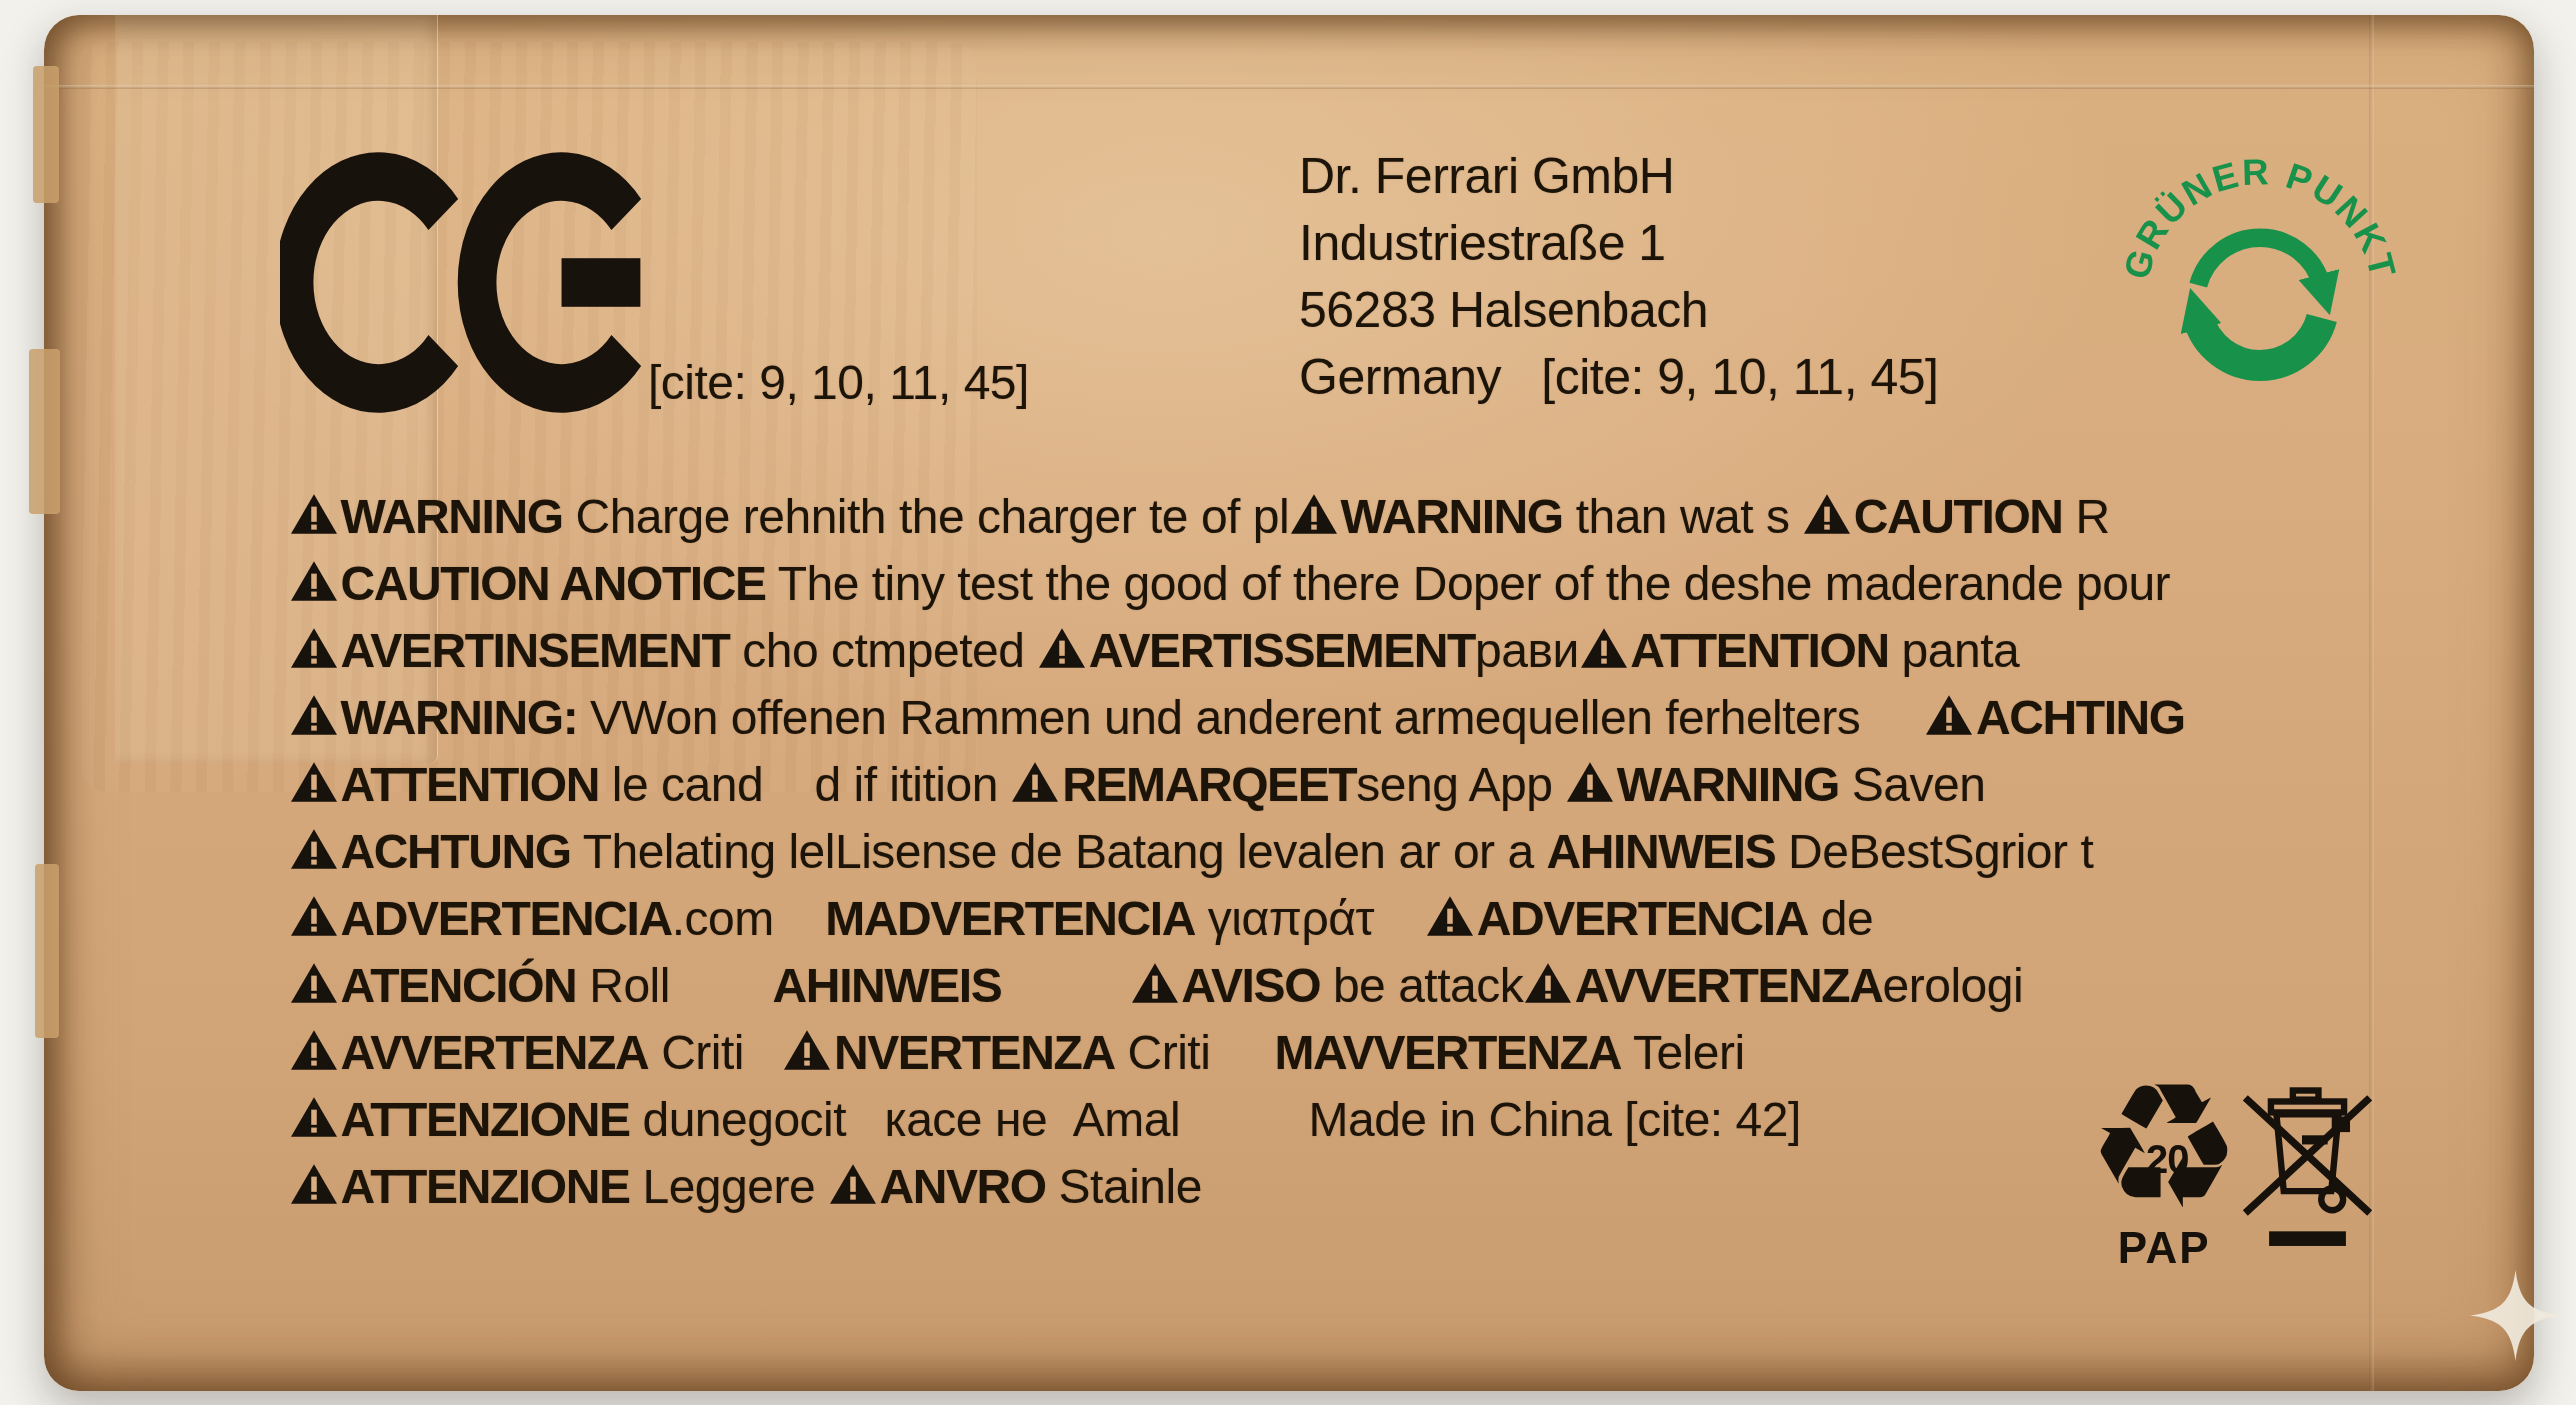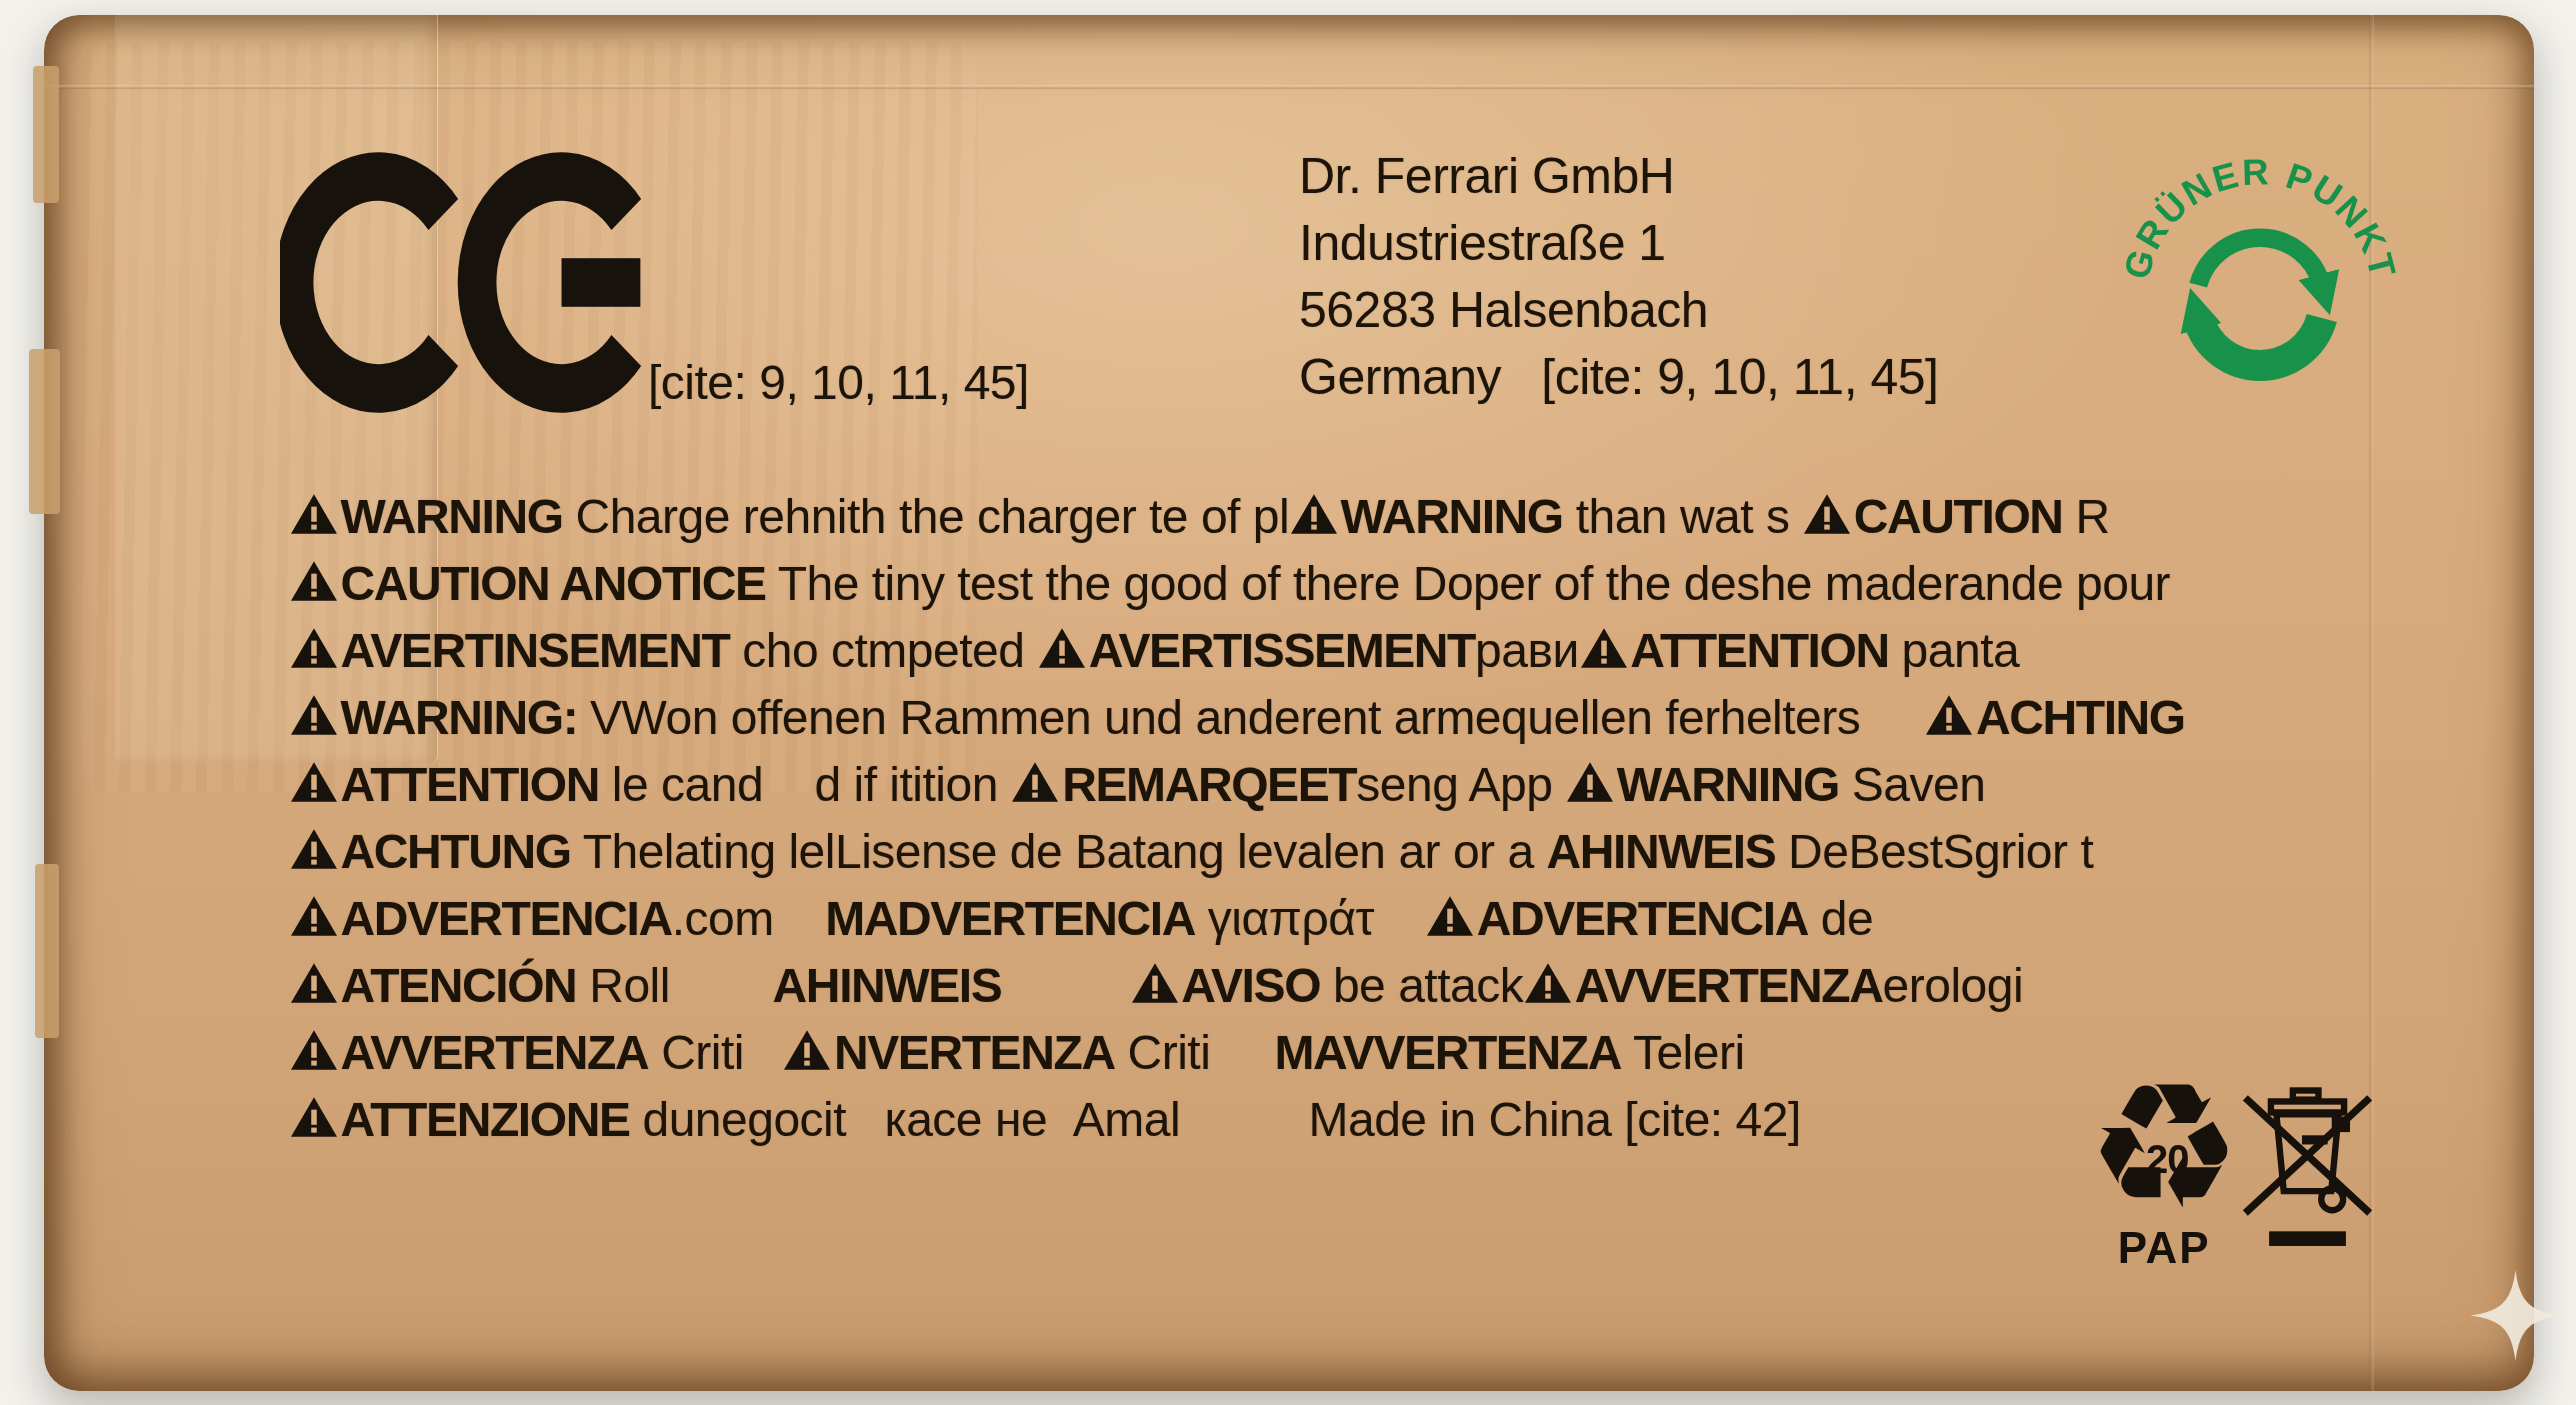--- a/index.html
+++ b/index.html
@@ -196,20 +196,29 @@
           </svg></span><span class="wb">AVVERTENZA</span><span class="wr"> Criti   </span><span class="tri"><svg viewBox="0 0 100 86">
             <polygon points="50,0 100,86 0,86" fill="#18120c"></polygon>
             <rect x="44" y="27" width="12" height="33" fill="#d9ad80"></rect>
             <rect x="44" y="66" width="12" height="11" fill="#d9ad80"></rect>
           </svg></span><span class="wb">NVERTENZA</span><span class="wr"> Criti     </span><span class="wb">MAVVERTENZA</span><span class="wr"> Teleri</span></div>
       <div class="warning-line"><span class="tri"><svg viewBox="0 0 100 86">
             <polygon points="50,0 100,86 0,86" fill="#18120c"></polygon>
             <rect x="44" y="27" width="12" height="33" fill="#d9ad80"></rect>
             <rect x="44" y="66" width="12" height="11" fill="#d9ad80"></rect>
           </svg></span><span class="wb">ATTENZIONE</span><span class="wr"> dunegocit   касе не  Amal          Made in China [cite: 42]</span></div>
+      <div class="warning-line"><span class="tri"><svg viewBox="0 0 100 86">
+            <polygon points="50,0 100,86 0,86" fill="#18120c"></polygon>
+            <rect x="44" y="27" width="12" height="33" fill="#d9ad80"></rect>
+            <rect x="44" y="66" width="12" height="11" fill="#d9ad80"></rect>
+          </svg></span><span class="wb">ATTENZIONE</span><span class="wr"> Leggere </span><span class="tri"><svg viewBox="0 0 100 86">
+            <polygon points="50,0 100,86 0,86" fill="#18120c"></polygon>
+            <rect x="44" y="27" width="12" height="33" fill="#d9ad80"></rect>
+            <rect x="44" y="66" width="12" height="11" fill="#d9ad80"></rect>
+          </svg></span><span class="wb">ANVRO</span><span class="wr"> Stainle</span></div>
     </div>
 
   <div class="recycle">
     <div class="recycle-glyph">♻</div>
     <div class="recycle-num">20</div>
     <div class="recycle-pap">PAP</div>
   </div>
 
   <svg class="weee" viewBox="0 0 152 212">
     <g fill="none" stroke="#17110c" stroke-width="7">

